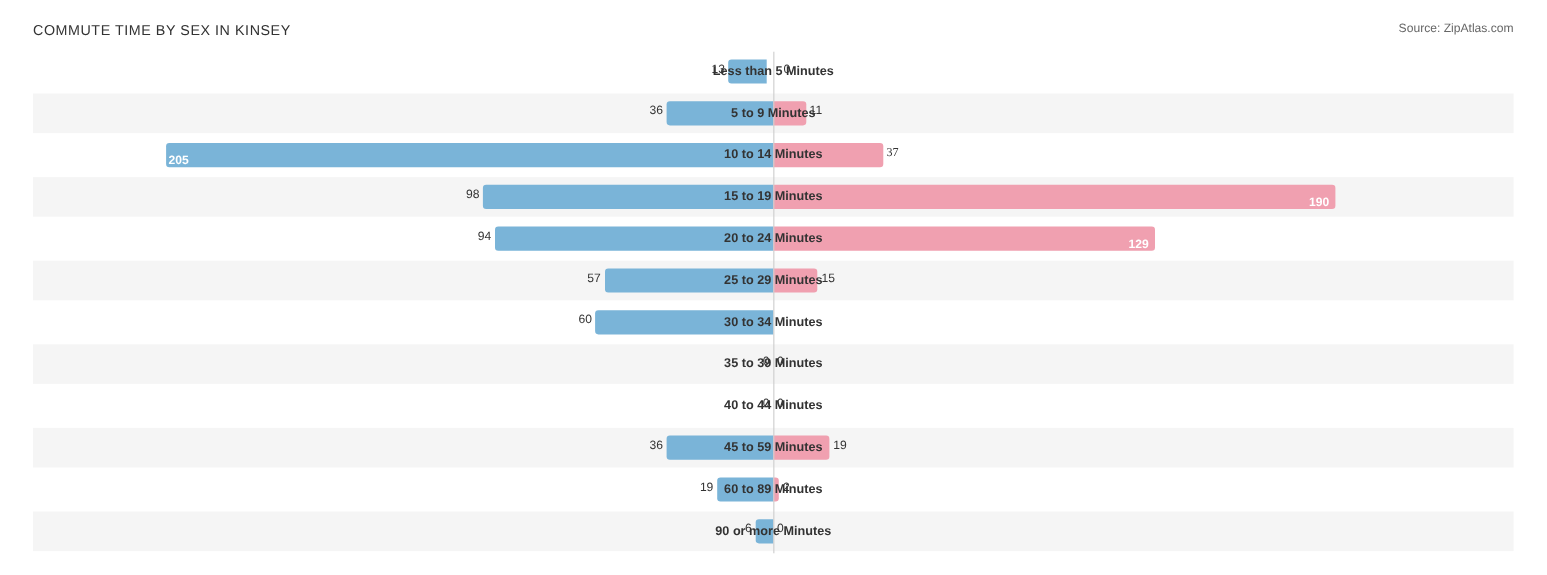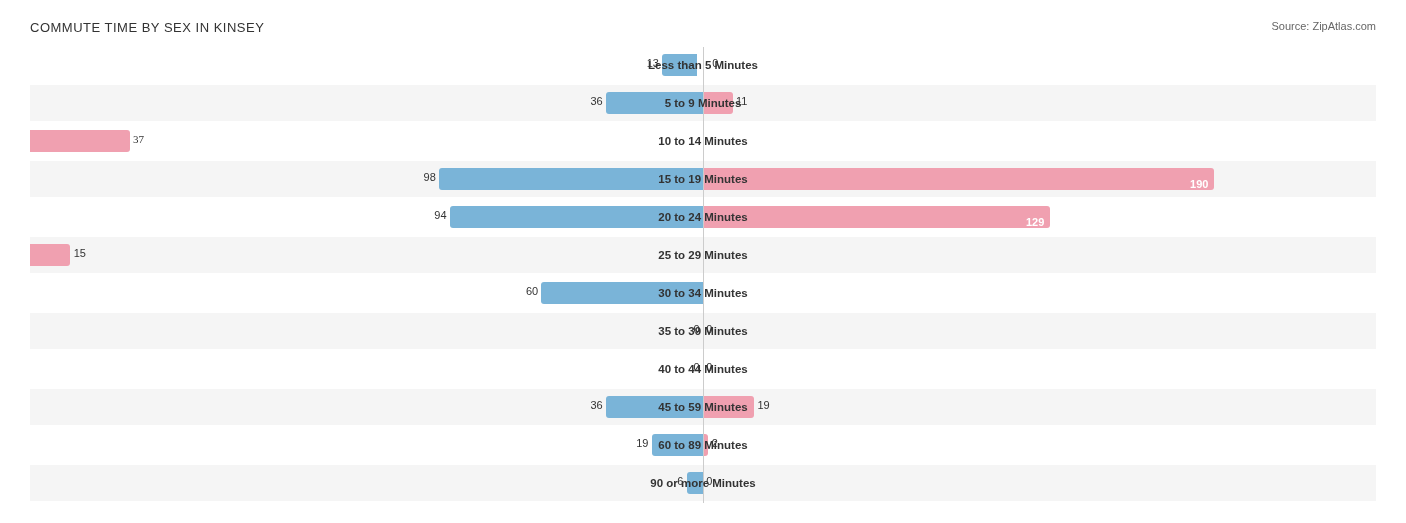--- a/index.html
+++ b/index.html
@@ -125,20 +125,25 @@
           <div class="bar-male" style="width: 14.4%; top: 7px;"></div>
           <span style="font-size: 11px; color: rgb(51, 51, 51); position: absolute; right: 14.9%; top: 10px; white-space: nowrap;">36</span>
         </div>
         <div class="right-section" style="position: relative; height: 36px;">
           <div class="bar-female" style="width: 4.4%; top: 7px;"></div>
           <span style="font-size: 11px; color: rgb(51, 51, 51); position: absolute; left: 4.9%; top: 10px; white-space: nowrap;">11</span>
         </div>
         <div class="label-center" style="position: absolute; left: 50%; top: 50%; transform: translate(-50%, -50%); z-index: 10; font-size: 11.5px; color: rgb(51, 51, 51); white-space: nowrap; pointer-events: none;">5 to 9 Minutes</div>
       </div>
       <div class="row" style="position: relative;">
+        <div class="left-section" style="position: relative; height: 36px;">
+          <div class="bar-male" style="width: 82%; top: 7px;">
+            <span style="font-size: 11px; color: rgb(255, 255, 255); position: absolute; right: auto; top: 10px; white-space: nowrap; left: 2px; font-weight: bold;">205</span>
+          </div>
+        </div>
         <div class="right-section" style="position: relative; height: 36px; font-family: Liberation Serif, serif;">
           <div class="bar-female" style="width: 14.8%; top: 7px;"></div>
           <span style="font-size: 11px; color: rgb(51, 51, 51); position: absolute; left: 15.3%; top: 10px; white-space: nowrap;">37</span>
         </div>
         <div class="label-center" style="position: absolute; left: 50%; top: 50%; transform: translate(-50%, -50%); z-index: 10; font-size: 11.5px; color: rgb(51, 51, 51); white-space: nowrap; pointer-events: none;">10 to 14 Minutes</div>
       </div>
       <div class="row" style="position: relative;">
         <div class="left-section" style="position: relative; height: 36px;">
           <div class="bar-male" style="width: 39.2%; top: 7px;"></div>
           <span style="font-size: 11px; color: rgb(51, 51, 51); position: absolute; right: 39.7%; top: 10px; white-space: nowrap;">98</span>
@@ -156,20 +161,24 @@
           <span style="font-size: 11px; color: rgb(51, 51, 51); position: absolute; right: 38.1%; top: 10px; white-space: nowrap;">94</span>
         </div>
         <div class="right-section" style="position: relative; height: 36px;">
           <div class="bar-female" style="width: 51.6%; top: 7px;">
             <span style="font-size: 11px; color: rgb(255, 255, 255); position: absolute; left: auto; top: 10px; white-space: nowrap; right: 6px; font-weight: bold;">129</span>
           </div>
         </div>
         <div class="label-center" style="position: absolute; left: 50%; top: 50%; transform: translate(-50%, -50%); z-index: 10; font-size: 11.5px; color: rgb(51, 51, 51); white-space: nowrap; pointer-events: none;">20 to 24 Minutes</div>
       </div>
       <div class="row" style="position: relative;">
+        <div class="left-section" style="position: relative; height: 36px;">
+          <div class="bar-male" style="width: 22.8%; top: 7px;"></div>
+          <span style="font-size: 11px; color: rgb(51, 51, 51); position: absolute; right: 23.3%; top: 10px; white-space: nowrap;">57</span>
+        </div>
         <div class="right-section" style="position: relative; height: 36px;">
           <div class="bar-female" style="width: 6%; top: 7px;"></div>
           <span style="font-size: 11px; color: rgb(51, 51, 51); position: absolute; left: 6.5%; top: 10px; white-space: nowrap;">15</span>
         </div>
         <div class="label-center" style="position: absolute; left: 50%; top: 50%; transform: translate(-50%, -50%); z-index: 10; font-size: 11.5px; color: rgb(51, 51, 51); white-space: nowrap; pointer-events: none;">25 to 29 Minutes</div>
       </div>
       <div class="row" style="position: relative;">
         <div class="left-section" style="position: relative; height: 36px;">
           <div class="bar-male" style="width: 24%; top: 7px;"></div>
           <span style="font-size: 11px; color: rgb(51, 51, 51); position: absolute; right: 24.5%; top: 10px; white-space: nowrap;">60</span>

